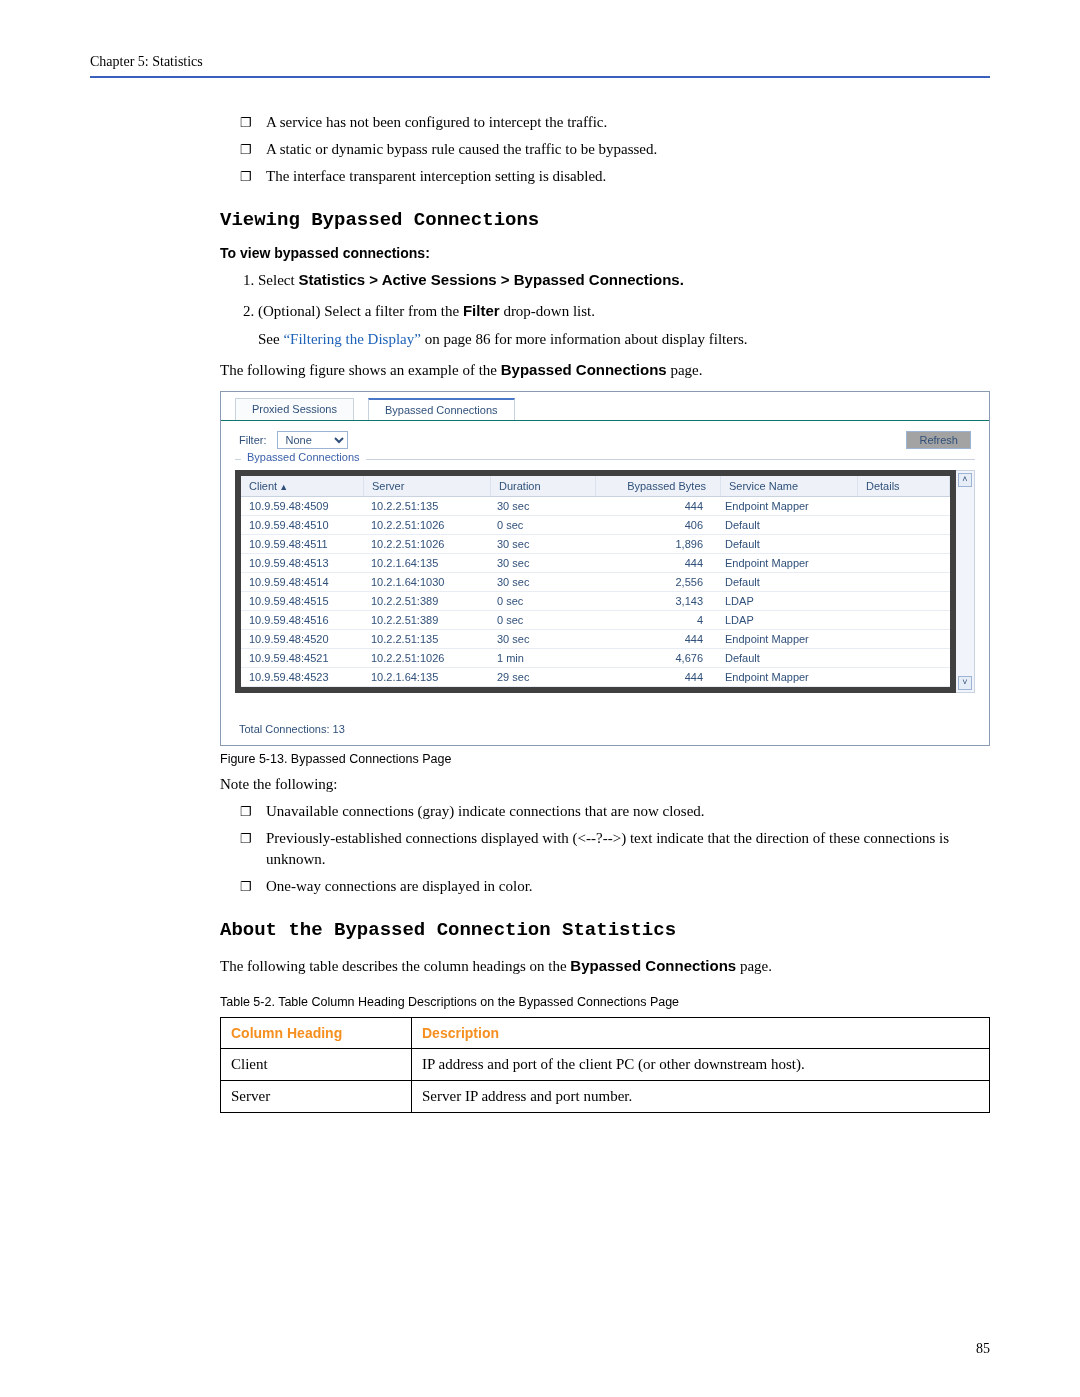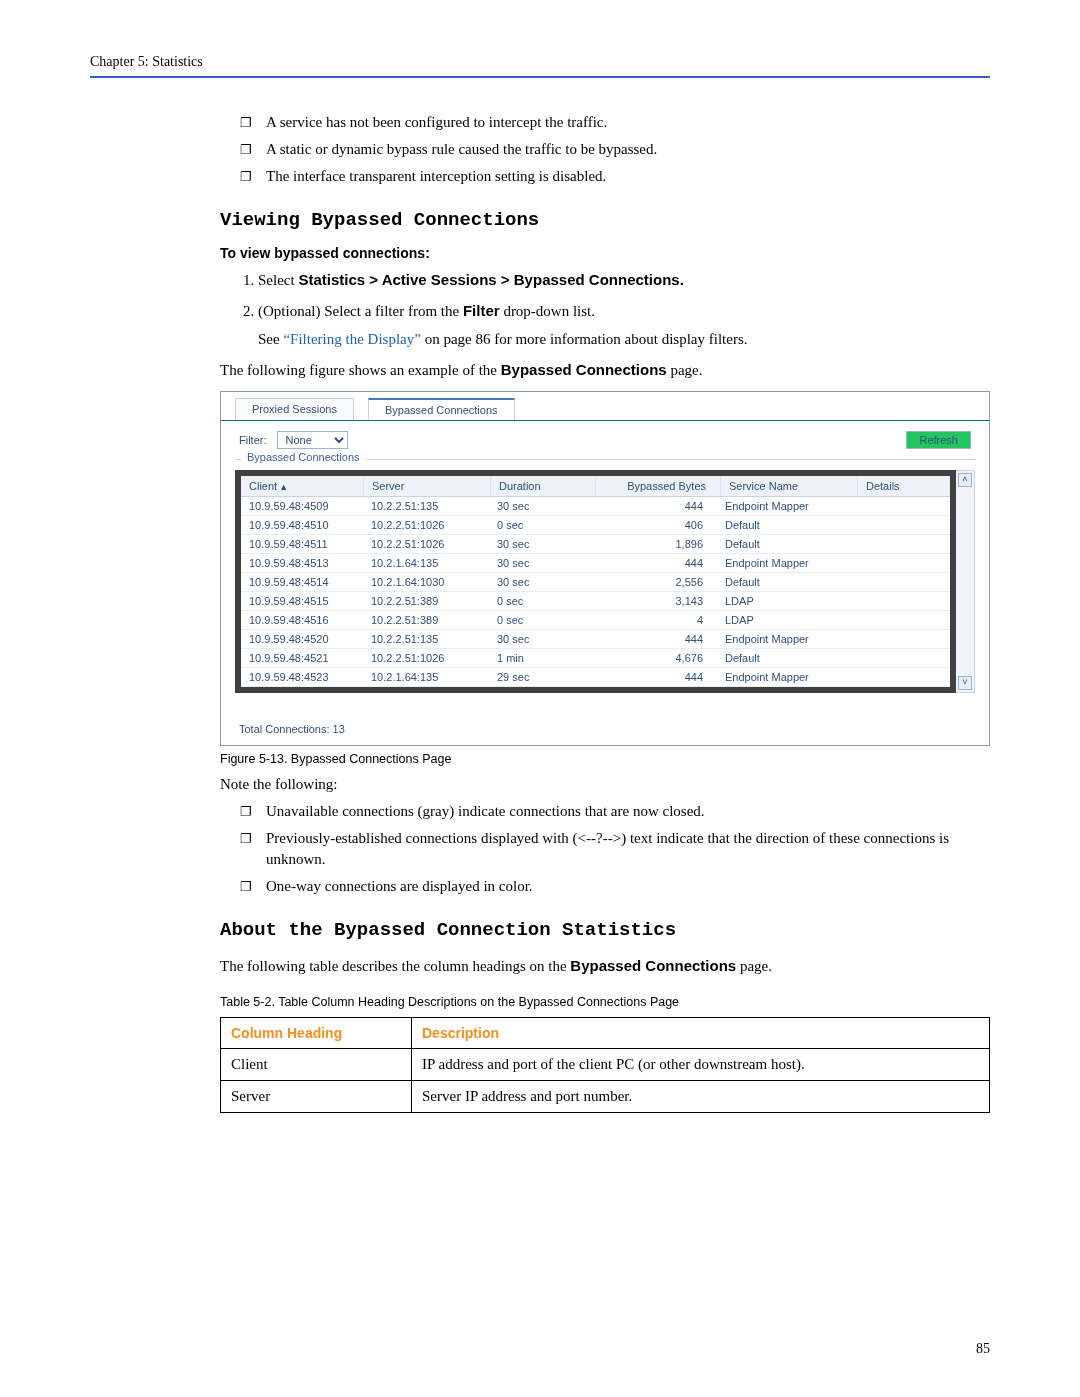--- a/index.html
+++ b/index.html
@@ -18,21 +18,21 @@
   ol.steps li{margin:4px 0 8px 0;line-height:1.5}
   .xref{color:#1e62b7}
   
   .shot{border:1px solid #8a9ab0;background:#fff;margin:10px 0 4px 0;font-family:Tahoma,Arial,sans-serif;font-size:11px;color:#30507a}
   .tabs{display:flex;border-bottom:1px solid #0f766e;padding:6px 14px 0 14px;gap:12px}
   .tab{border:1px solid #c9d3e0;border-bottom:none;padding:4px 16px;background:#f9fbfd;font-size:11px;color:#30507a;margin-right:2px}
   .tab.active{border-top:2px solid #4a76c7;background:#fff}
   .toolbar{display:flex;align-items:center;justify-content:space-between;padding:10px 18px}
   .filter{display:flex;align-items:center;gap:10px}
   .filter select{font-size:11px;padding:1px 18px 1px 4px;border:1px solid #9db3d6;background:#fff;color:#30507a}
-  .btn{border:1px solid #9db3d6;background:#22c55e;padding:2px 12px;font-size:11px;color:#30507a}
+  .btn{border:1px solid #9db3d6;background:#a3a3a3;padding:2px 12px;font-size:11px;color:#30507a}
   .group{margin:0 14px 10px 14px;border-top:1px solid #c9d3e0;position:relative;padding-top:10px}
   .group-label{position:absolute;top:-9px;left:6px;background:#fff;padding:0 6px;font-size:11px;color:#3a5fa8}
   .grid-wrap{display:flex}
   .grid{flex:1;border:6px solid #404040}
   .gh{display:flex;background:#eef2f8;border-bottom:1px solid #c9d3e0}
   .gh div{padding:4px 8px;font-size:11px;color:#30507a;border-right:1px solid #dbe3ef}
   .gr{display:flex;border-bottom:1px solid #e8edf5}
   .gr div{padding:3px 8px;font-size:11px;color:#30507a}
   .c-client{width:106px}.c-server{width:110px}.c-dur{width:88px}.c-bytes{width:102px;text-align:right;padding-right:14px!important}.c-svc{width:120px}.c-det{flex:1}
   .vscroll{width:18px;border:1px solid #c9d3e0;border-left:none;background:#f1f4fa;display:flex;flex-direction:column;justify-content:space-between;align-items:center;padding:2px 0}

